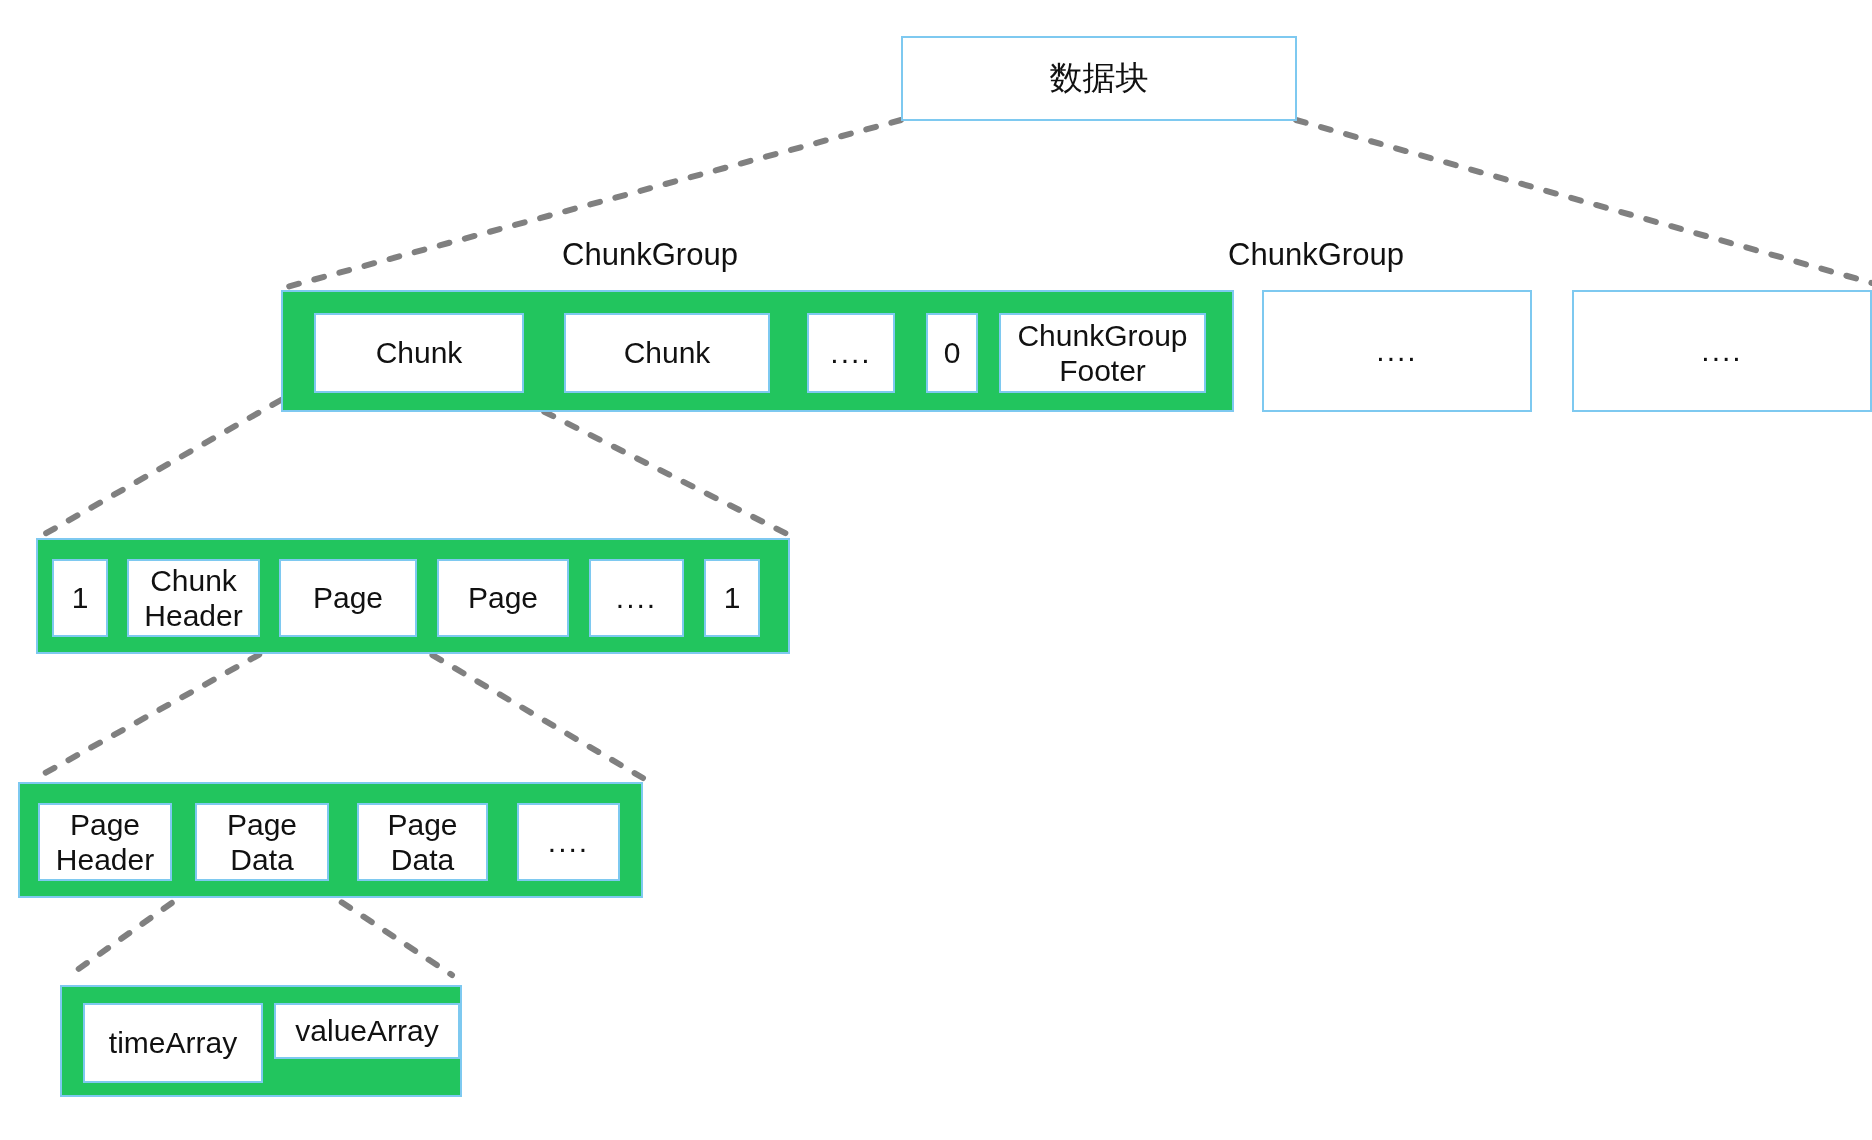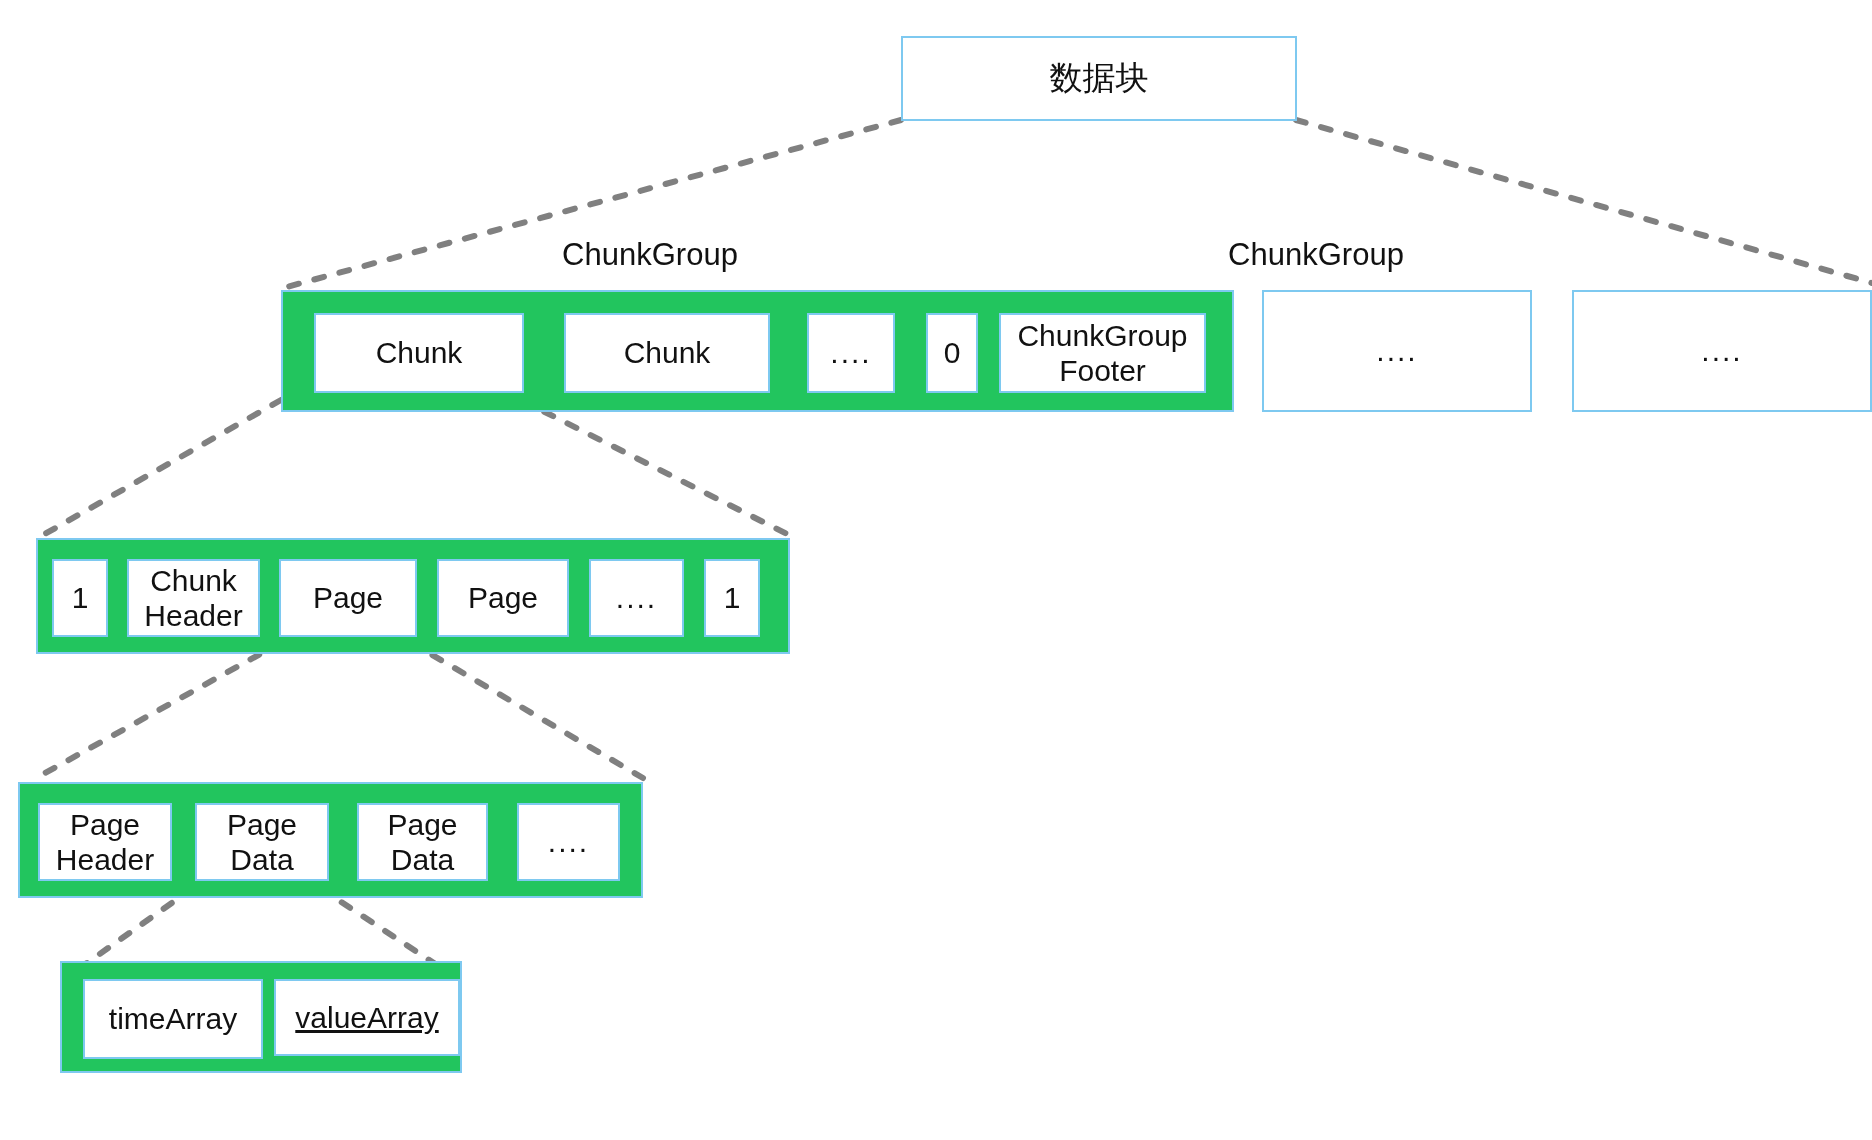--- a/index.html
+++ b/index.html
@@ -171,24 +171,24 @@
     <div class="cell fs-cell" style="left:337px; top:19px; width:131px; height:78px;">
       <span>Page
 Data</span>
     </div>
 
     <div class="cell fs-dots" style="left:497px; top:19px; width:103px; height:78px;">
       <span>....</span>
     </div>
   </div>
 
-  <div class="container" style="left:60px; top:961px; width:402px; height:112px;">
+  <div class="container" style="left:60px; top:985px; width:402px; height:112px;">
 
     <div class="cell fs-cell" style="left:21px; top:16px; width:180px; height:80px;">
       <span>timeArray</span>
     </div>
 
-    <div class="cell fs-cell" style="left:212px; top:16px; width:186px; height:77px;text-decoration:underline;">
+    <div class="cell fs-cell" style="left:212px; top:16px; width:186px; height:56px;">
       <span>valueArray</span>
     </div>
   </div>
 
 </div>
 
 </body></html>

